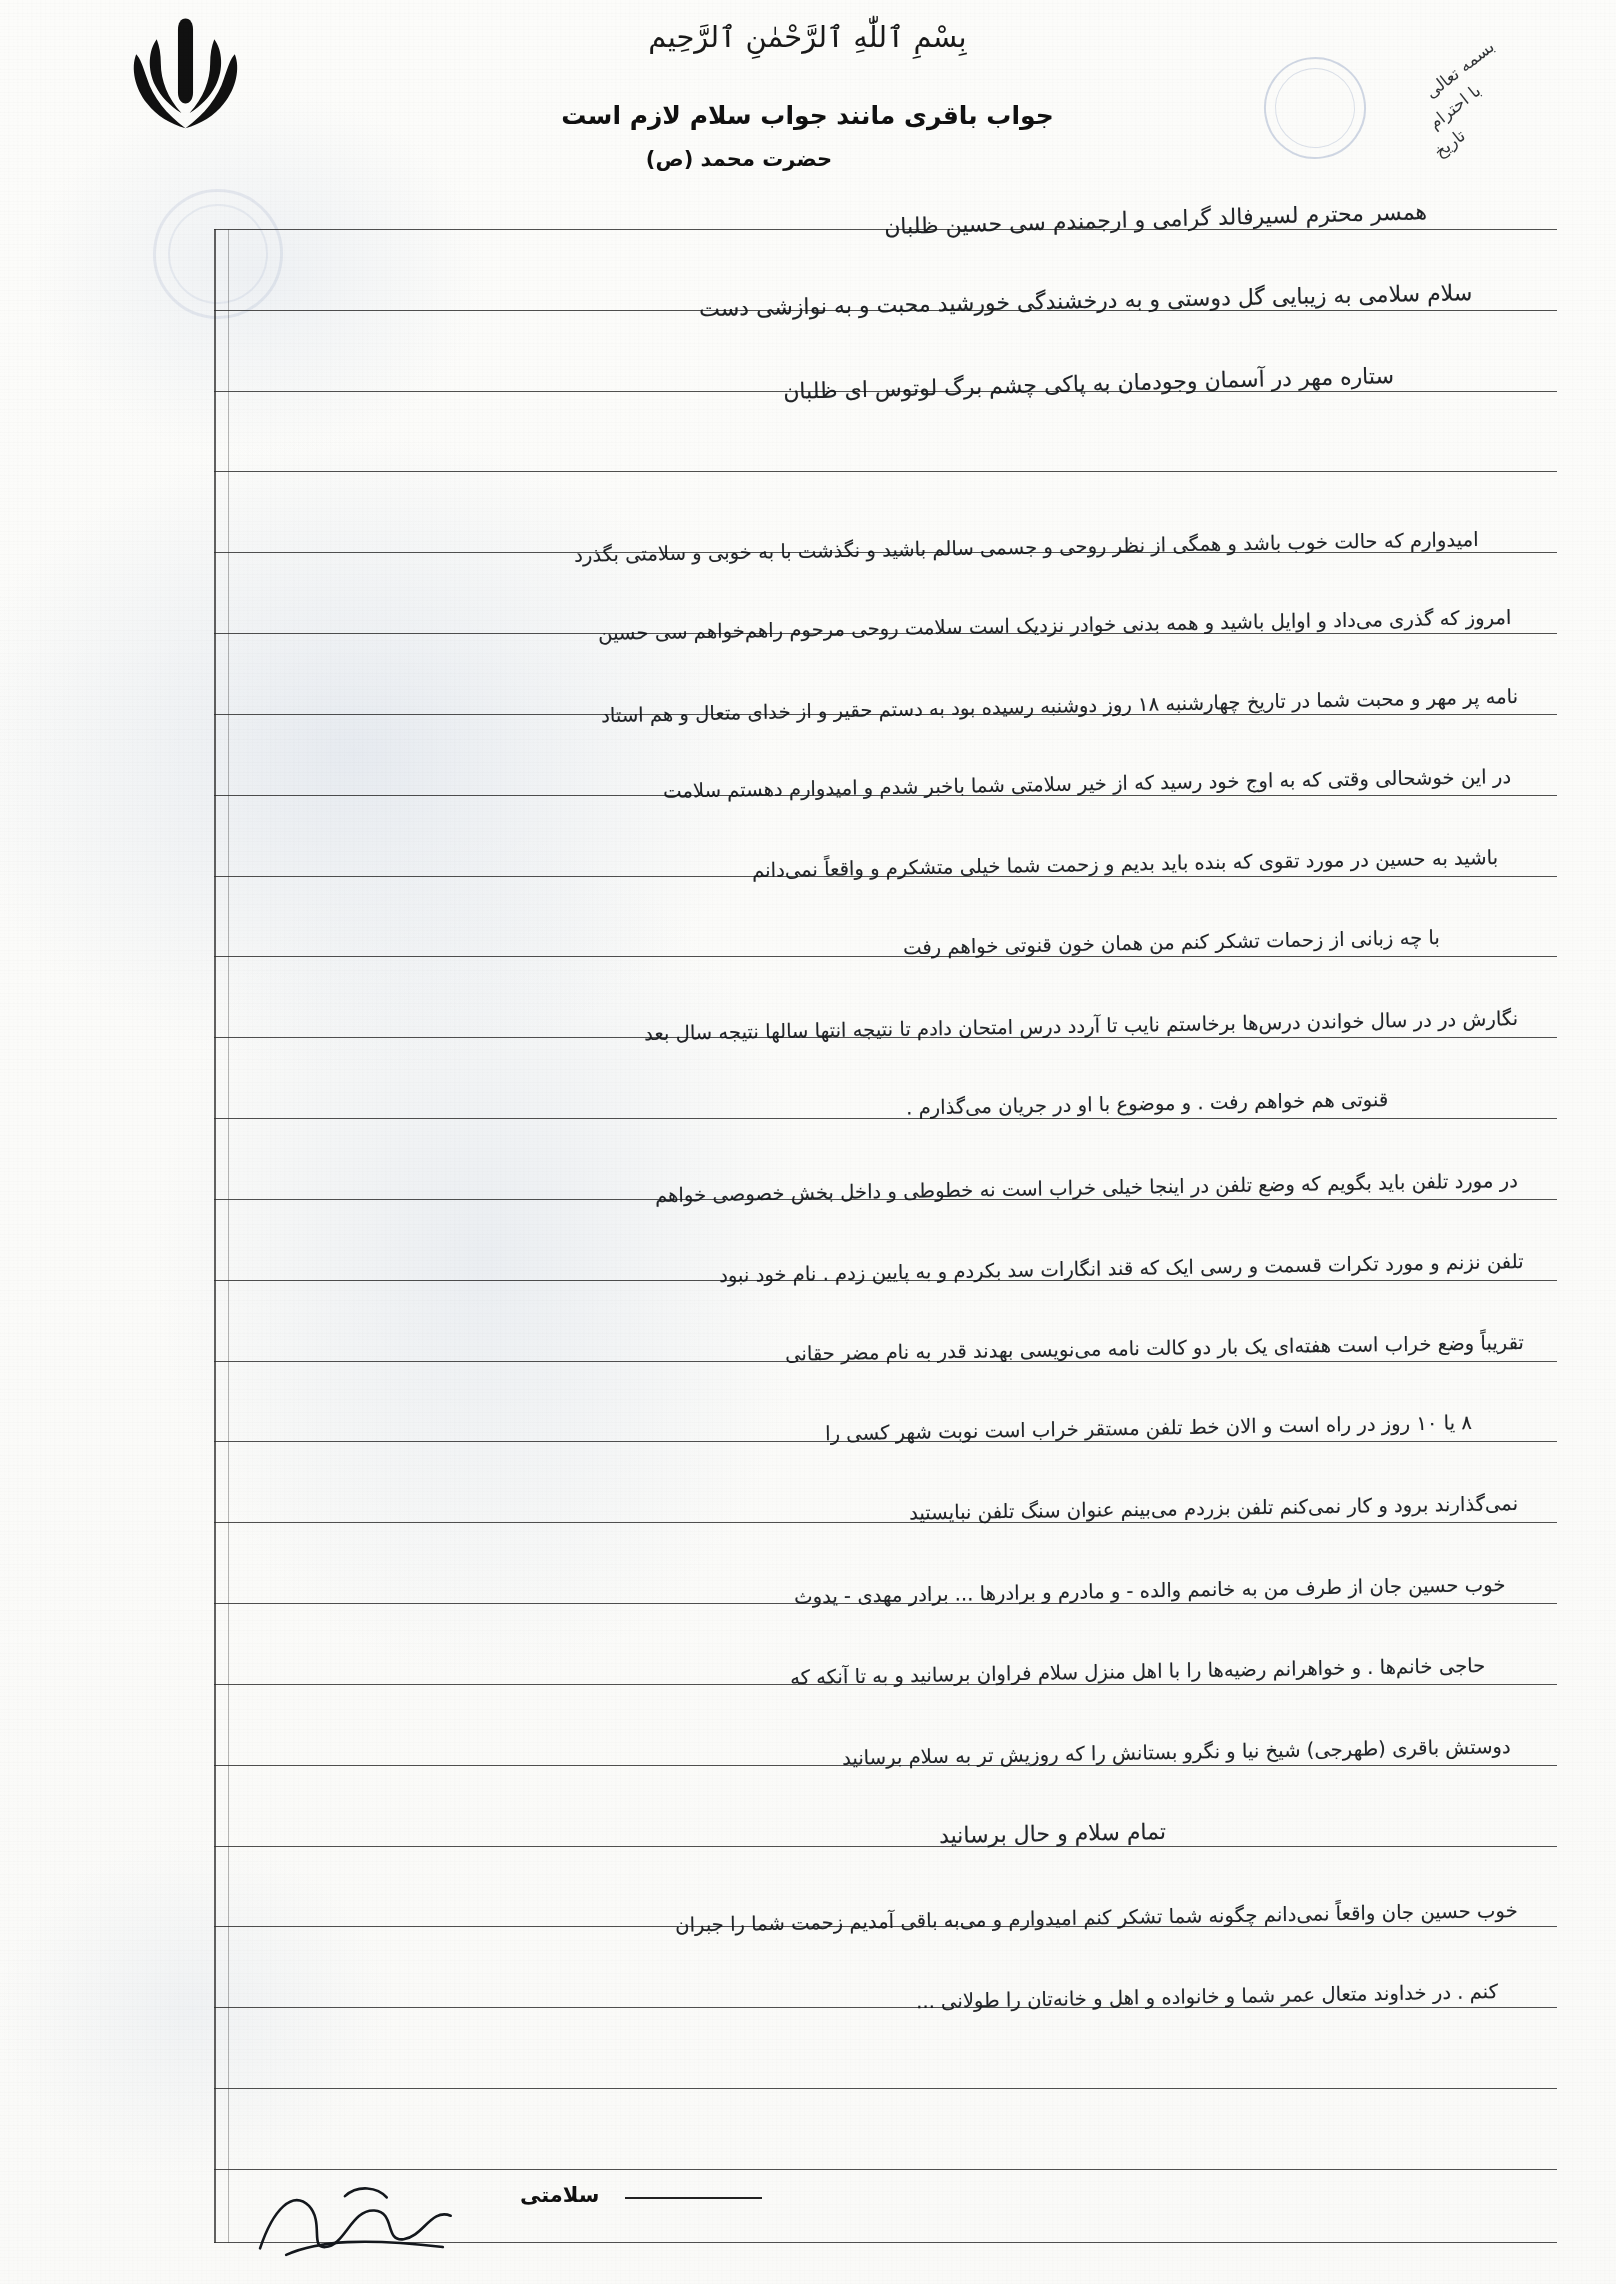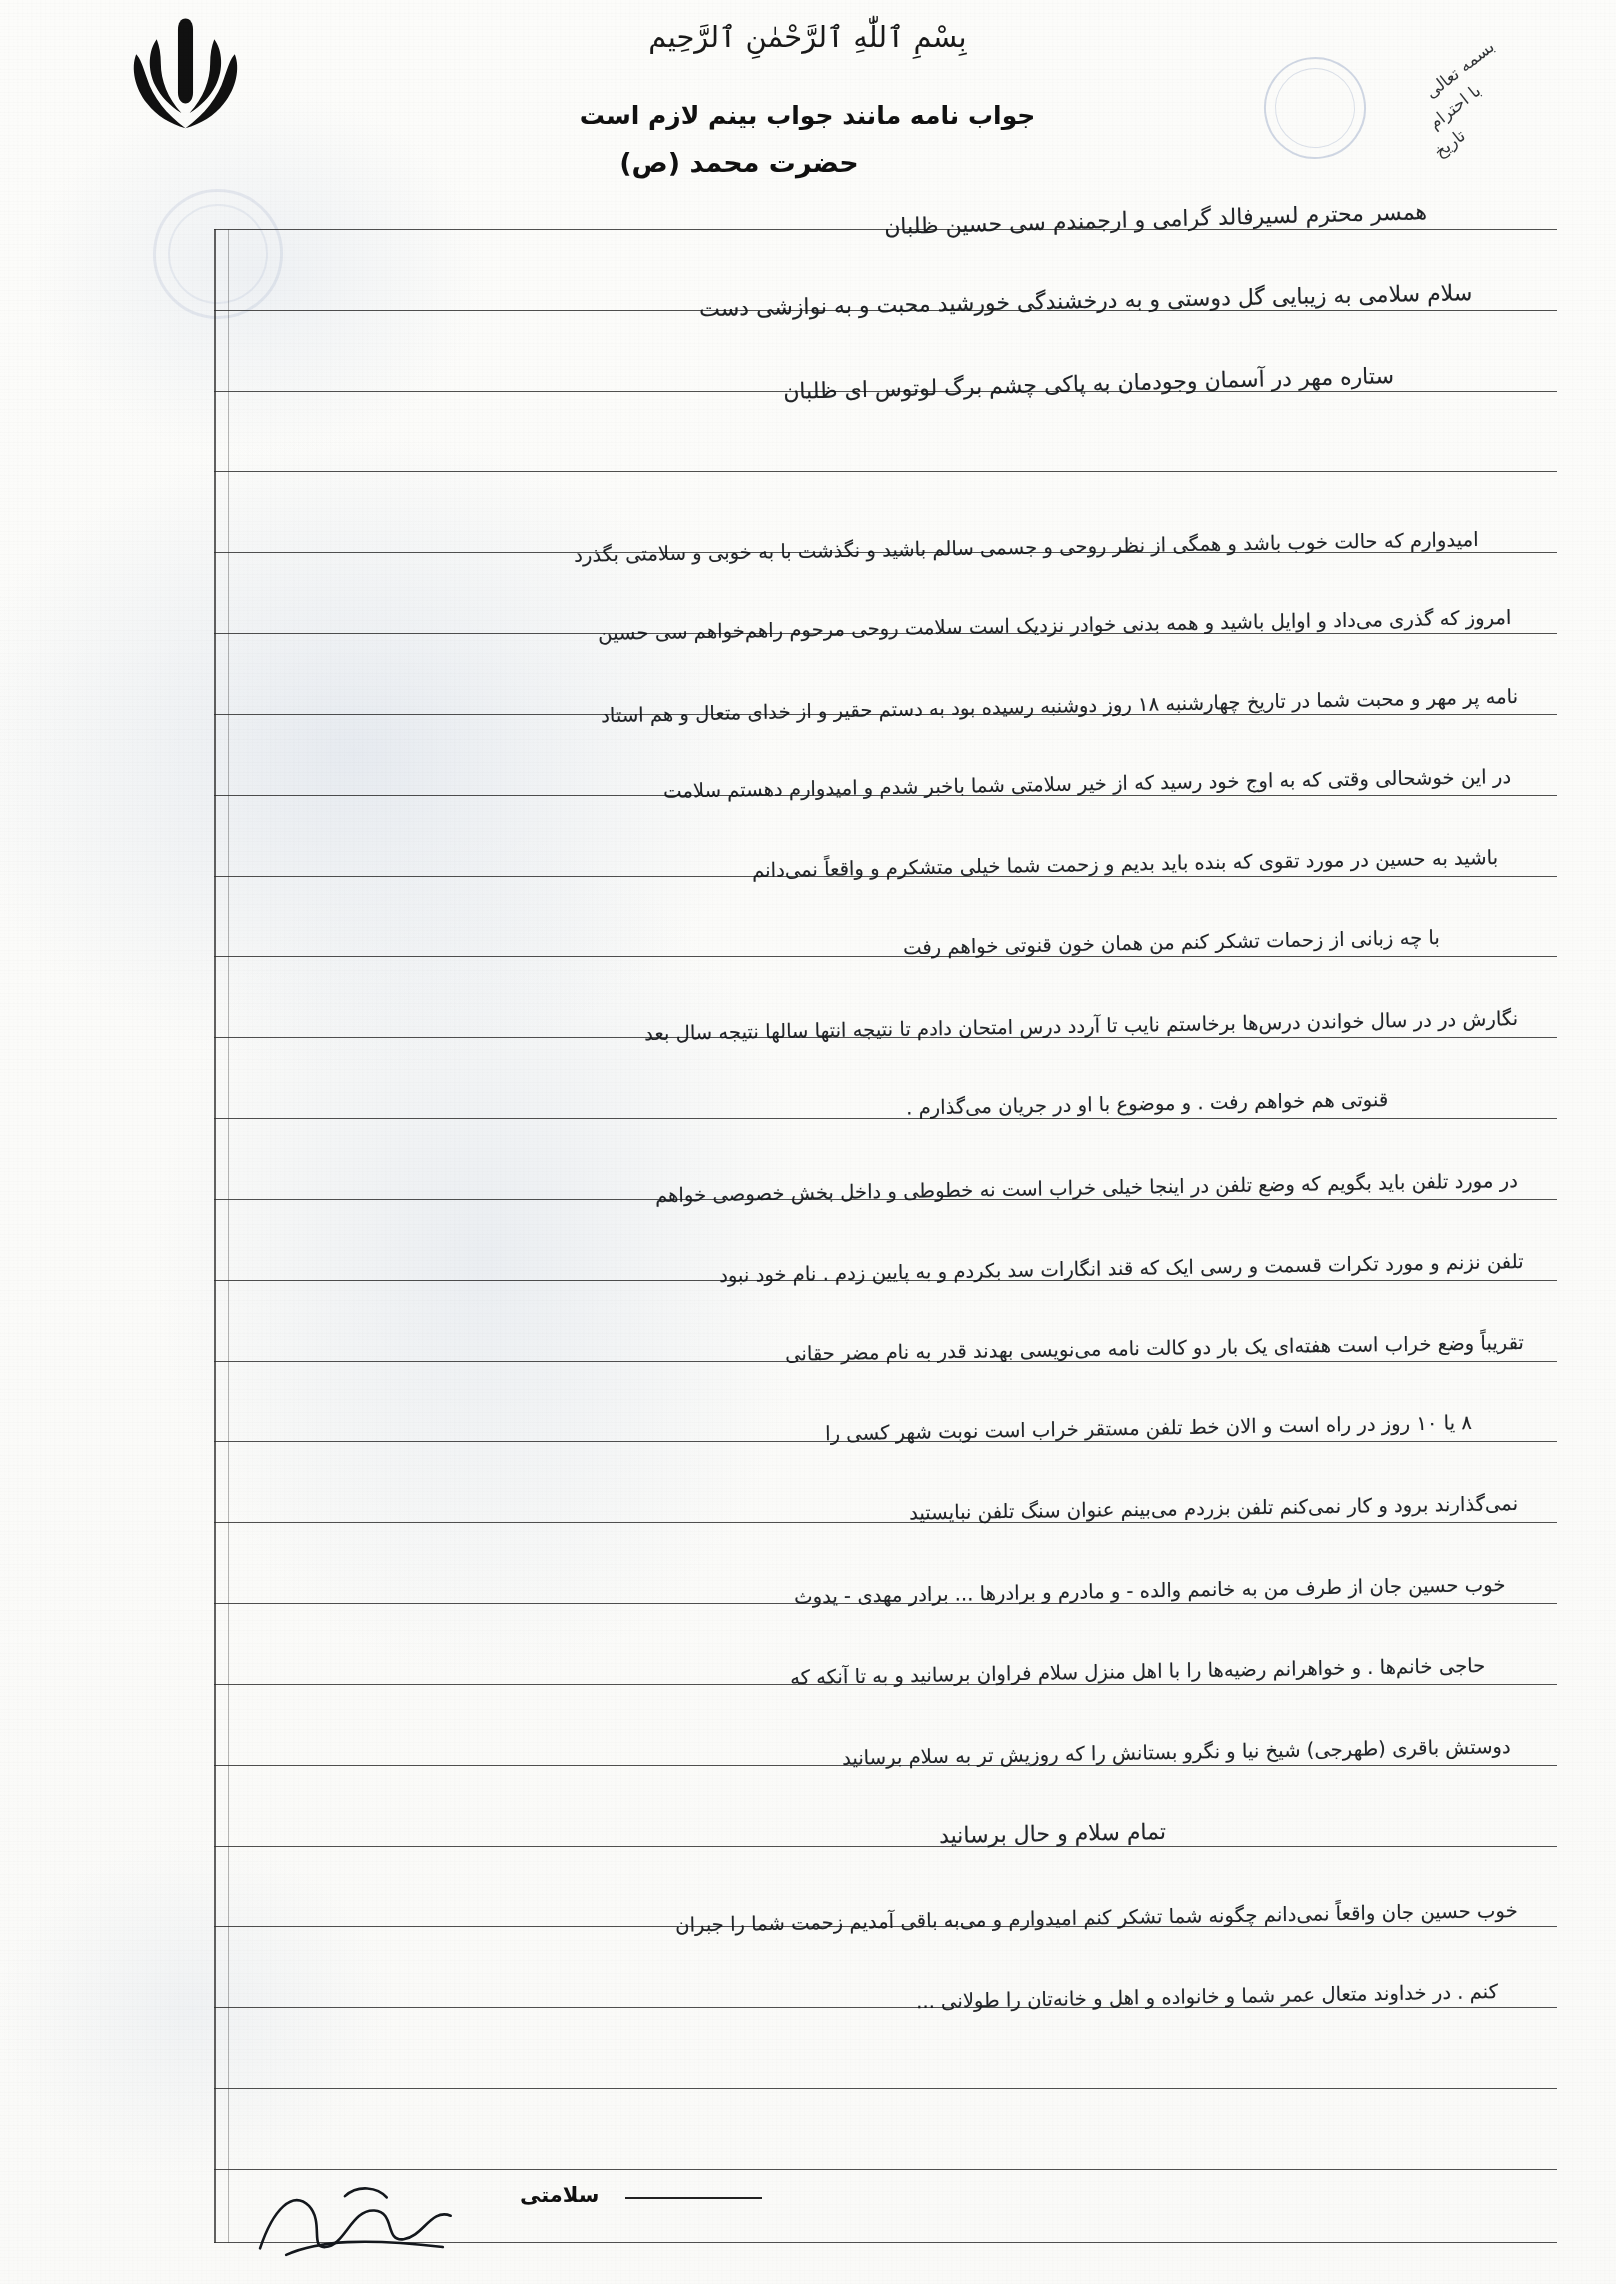--- a/index.html
+++ b/index.html
@@ -65,21 +65,21 @@
   }
   .hadith {
     margin-top: 47px;
     font-size: 25px;
     font-weight: bold;
     color: #111;
     direction: rtl;
   }
   .attribution {
     margin-top: 17px;
-    font-size: 27px;
+    font-size: 21px;
     font-weight: bold;
     color: #111;
     direction: rtl;
     margin-right: 137px;
   }
 
   
   .ruled {
     position: absolute;
     top: 229px;
@@ -232,21 +232,21 @@
         <path d="M28 66 c-8 20 -2 50 16 72 c14 18 34 30 56 36 c-28 -20 -48 -46 -56 -72 c-6 -18 -10 -30 -16 -36 z"></path>
         <path d="M172 66 c8 20 2 50 -16 72 c-14 18 -34 30 -56 36 c28 -20 48 -46 56 -72 c6 -18 10 -30 16 -36 z"></path>
         <path d="M78 60 c0 -12 6 -20 12 -20 s10 8 10 20 v30 c-8 -6 -18 -16 -22 -30 z" opacity="0"></path>
         <rect x="92" y="20" width="16" height="8" rx="3"></rect>
       </g>
     </svg>
   </div>
 
   <div class="header-block">
     <div class="basmala">بِسْمِ ٱللّٰهِ ٱلرَّحْمٰنِ ٱلرَّحِيم</div>
-    <div class="hadith">جواب نامه مانند جواب بینم لازم است</div>
+    <div class="hadith">جواب باقری مانند جواب سلام لازم است</div>
     <div class="attribution">حضرت محمد (ص)</div>
   </div>
 
   <div class="stamp"></div>
   <div class="stamp-left"></div>
 
   <div class="corner-note">
     <div class="ln" style="top:34px; right:6.5px; transform: rotate(-38deg);">بسمه تعالی</div>
     <div class="ln" style="top:78px; right:19.6px; transform: rotate(-38deg);">با احترام</div>
     <div class="ln" style="top:123px; right:35px; transform: rotate(-38deg);">تاریخ</div>

